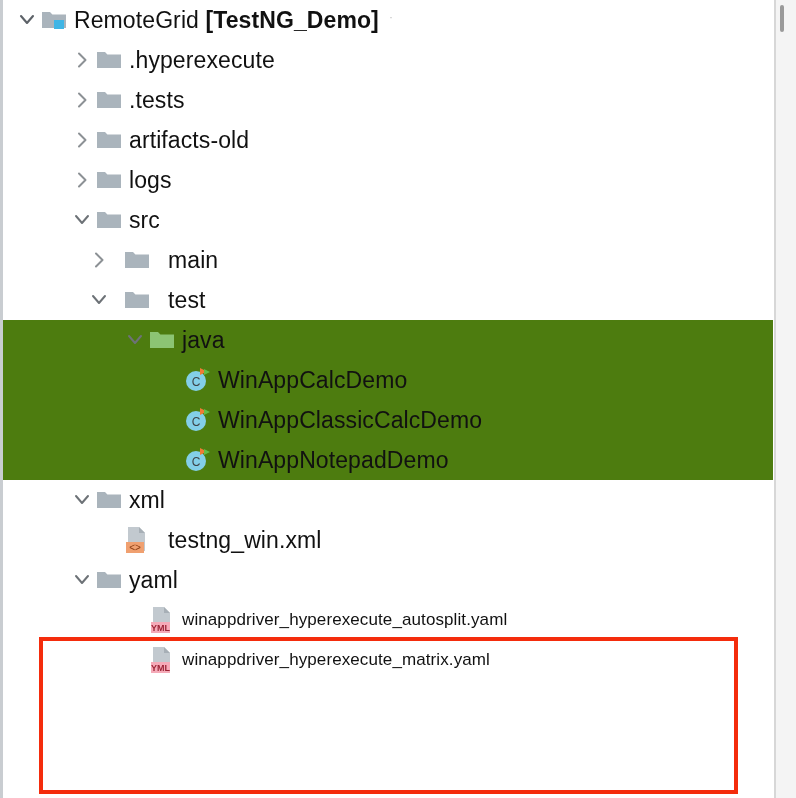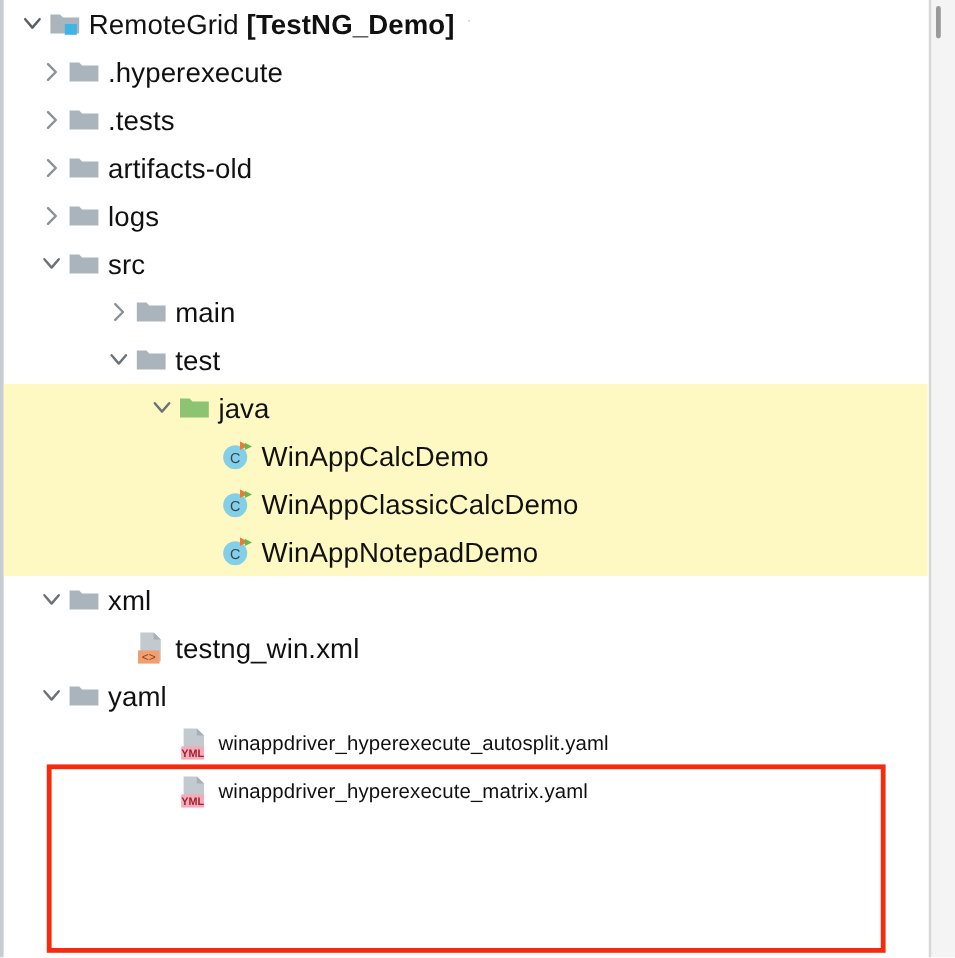--- a/index.html
+++ b/index.html
@@ -28,21 +28,21 @@
     height: 798px;
   }
   .row {
     position: relative;
     display: flex;
     align-items: center;
     height: 40px;
     white-space: nowrap;
     box-sizing: border-box;
   }
-  .row.hl { background: #fef9c3; }
+  .row.hl { background: #4d7c0f; }
 
   .twisty {
     position: relative;
     width: 26px;
     height: 40px;
     flex: 0 0 26px;
   }
   .twisty svg { position: absolute; left: 4px; top: 12px; }
 
   .icon {
@@ -58,22 +58,22 @@
     font-size: 23px;
     color: #111111;
     letter-spacing: 0.1px;
     padding-left: 5px;
   }
   .label.small { font-size: 17px; }
   .label b { font-weight: bold; }
 
   
   .i0 { padding-left: 10px; }
-  .i1 { padding-left: 26px; }
-  .i2 { padding-left: 82px; }
+  .i1 { padding-left: 65px; }
+  .i2 { padding-left: 82px; gap: 11px; }
   .i3 { padding-left: 118px; }
   .i4 { padding-left: 154px; }
 
   
   .annot-box {
     position: absolute;
     left: 36px;
     top: 637px;
     width: 699px;
     height: 157px;

